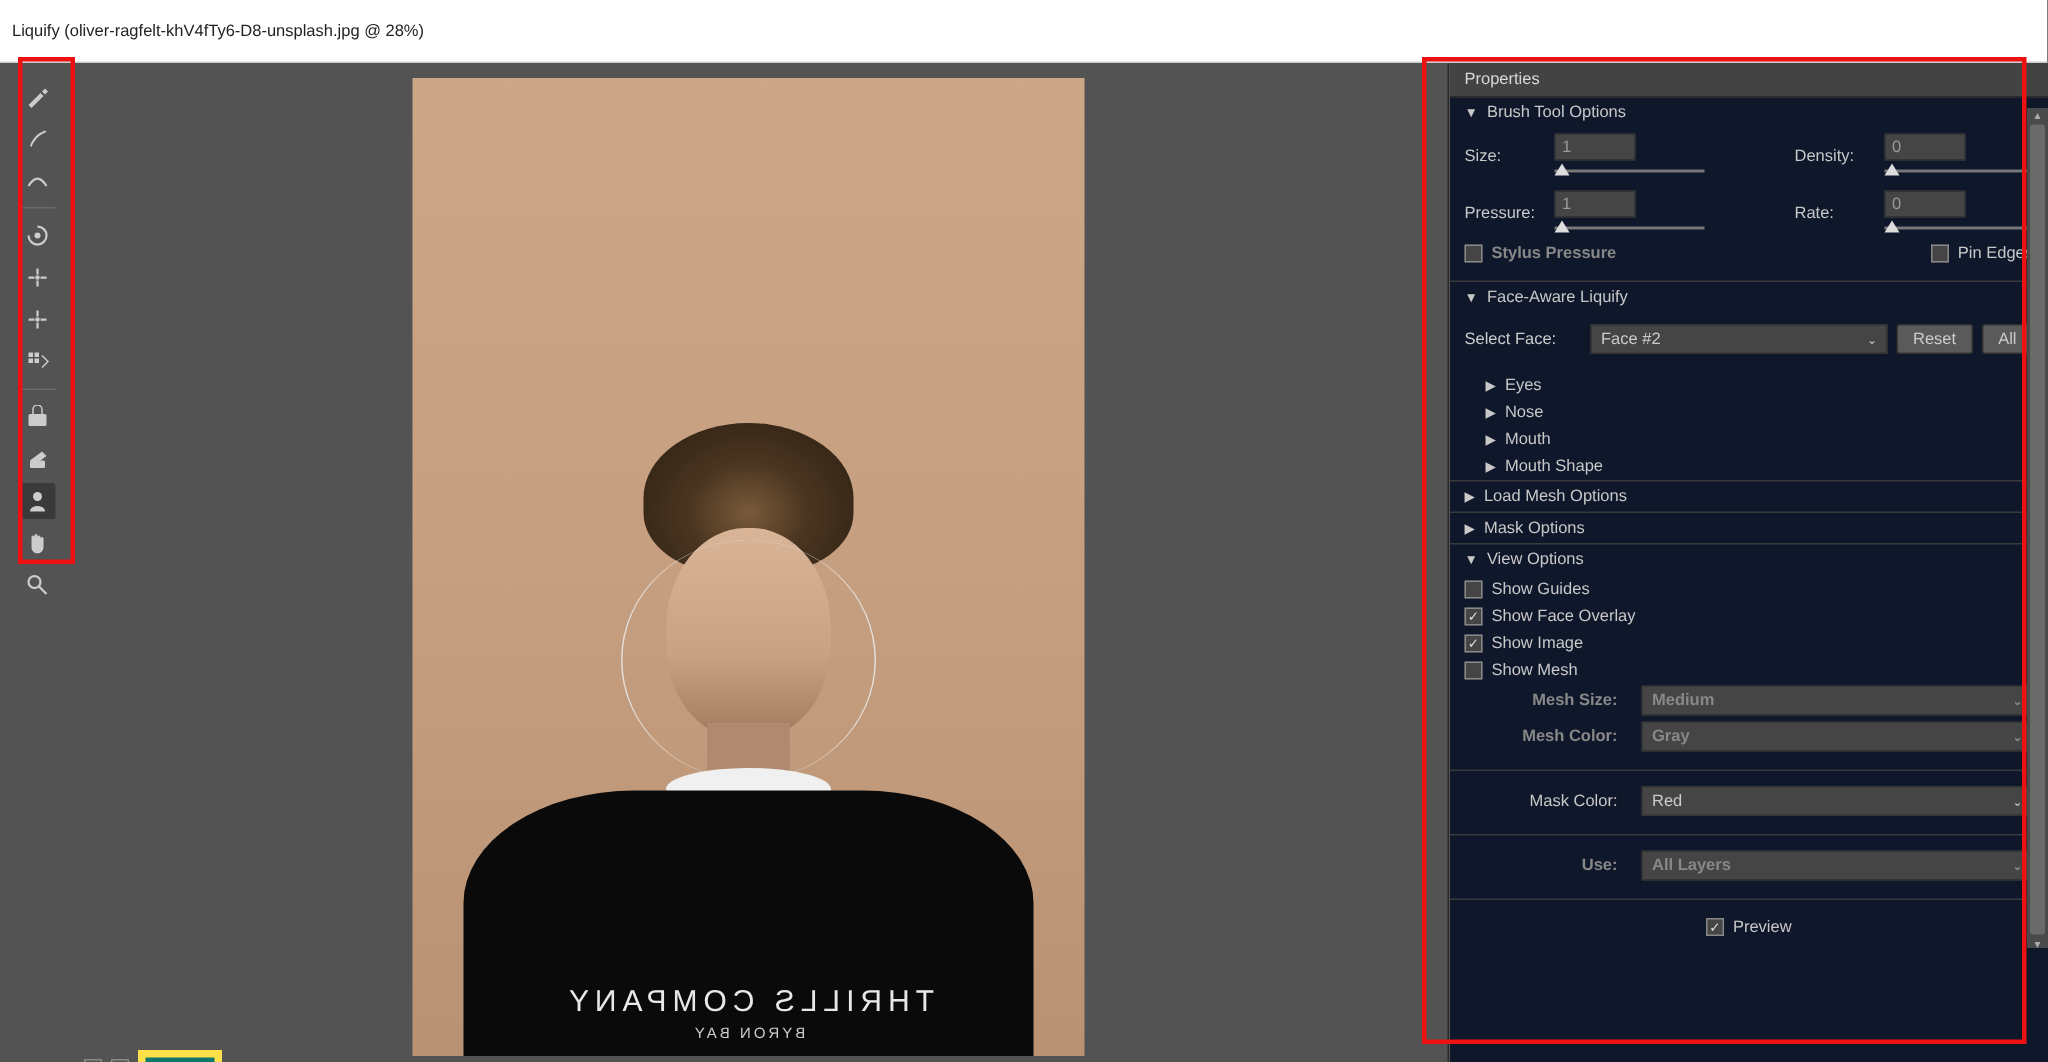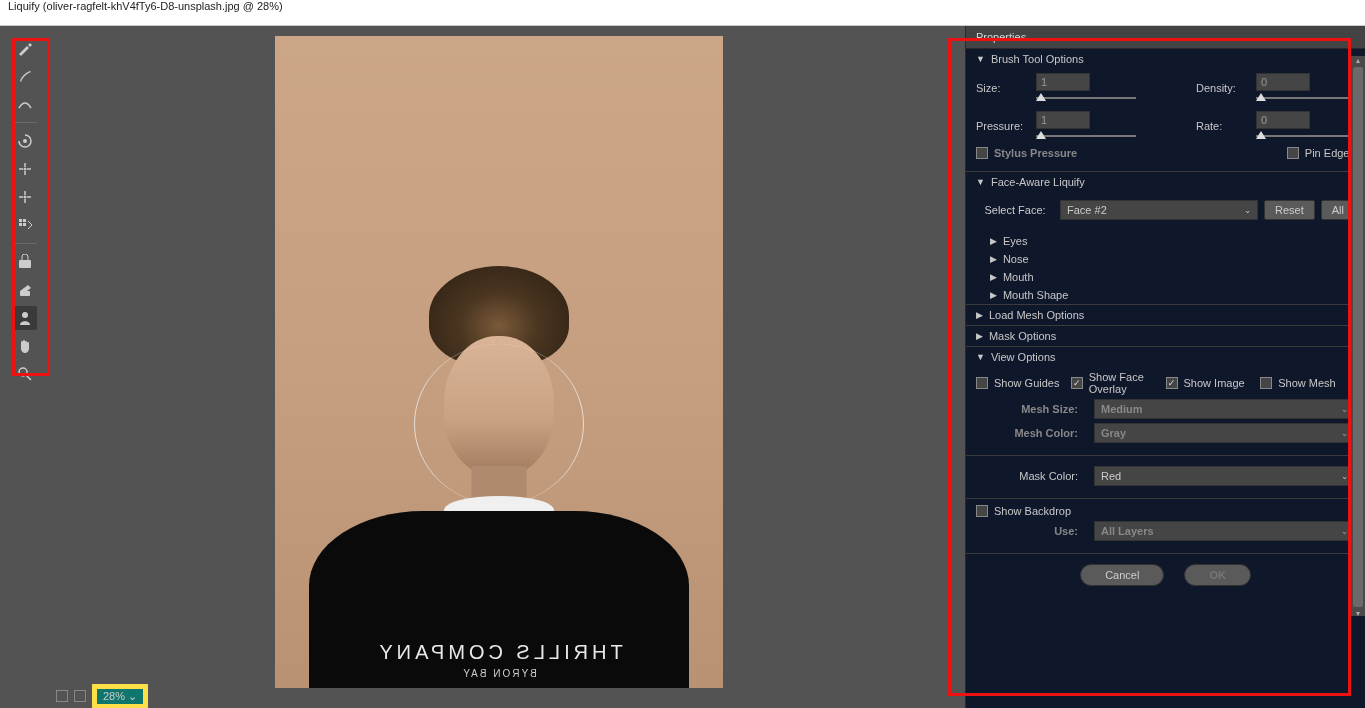--- a/index.html
+++ b/index.html
@@ -1,17 +1,17 @@
 <!DOCTYPE html>
 <html><head>
 <meta charset="utf-8">
 <style>
 * { margin: 0; padding: 0; box-sizing: border-box; font-family: "Segoe UI", Tahoma, sans-serif; font-size: 11px; }
 body { width: 1365px; height: 708px; background: #535353; color: #c8c8c8; overflow: hidden; }
-.titlebar { height: 26px; background: #fff; color: #222; display: flex; align-items: flex-start; padding: 0 8px; border-bottom: 1px solid #ccc; }
+.titlebar { height: 42px; background: #fff; color: #222; display: flex; align-items: center; padding: 0 8px; border-bottom: 1px solid #ccc; }
 .main { display: flex; height: calc(100% - 26px); }
 .toolcol { width: 50px; background: #535353; display: flex; flex-direction: column; align-items: center; padding-top: 10px; gap: 4px; position: relative; }
 .tool { width: 24px; height: 24px; display: flex; align-items: center; justify-content: center; cursor: pointer; border-radius: 2px; }
 .tool.sel { background: #3a3a3a; }
 .tool svg { width: 16px; height: 16px; fill: #ccc; }
 .tooldiv { width: 24px; height: 1px; background: #6a6a6a; margin: 2px 0; }
 .redbox-left { position: absolute; top: 38px; left: 12px; width: 38px; height: 338px; border: 3px solid #e11; z-index: 99; pointer-events: none; }
 .redbox-right { position: absolute; top: 38px; left: 948px; width: 403px; height: 658px; border: 3px solid #e11; z-index: 99; pointer-events: none; }
 .canvas { flex: 1; background: #535353; display: flex; justify-content: center; align-items: flex-start; padding-top: 10px; position: relative; overflow: hidden; }
 .image { width: 448px; height: 652px; background: linear-gradient(180deg, #cba687 0%, #c69f80 50%, #b89272 100%); position: relative; overflow: hidden; }
@@ -27,39 +27,39 @@
 .minitab { width: 12px; height: 12px; border: 1px solid #888; }
 .zoomsel { background: #0f766e; color: #ccc; border: 5px solid #fde047; padding: 1px 6px; }
 
 .panel { width: 400px; background: #0f172a; border-left: 1px solid #2a2a2a; overflow-y: auto; position: relative; margin-left: 18px; }
 .panel-title { background: #434343; padding: 5px 10px; font-size: 11px; color: #d8d8d8; border-bottom: 1px solid #2a2a2a; }
 .section { border-bottom: 1px solid #3a3a3a; }
 .section-hdr { padding: 4px 10px; display: flex; align-items: center; gap: 6px; cursor: pointer; }
 .section-hdr .tri { font-size: 9px; }
 .section-body { padding: 4px 10px 8px 10px; }
 .row { display: flex; align-items: center; gap: 6px; margin: 4px 0; }
-.row .lbl { text-align: center; color: #ccc; }
+.row .lbl { text-align: left; color: #ccc; }
 .slider-wrap { display: flex; flex-direction: column; align-items: flex-start; }
 .numfield { width: 54px; height: 18px; background: #454545; border: 1px solid #333; color: #999; padding: 0 4px; }
 .slider { width: 100px; height: 10px; position: relative; margin-top: 2px; }
 .slider::before { content: ""; display: block; width: 100%; height: 2px; background: #777; margin-top: 4px; }
 .slider .thumb { position: absolute; top: 0; left: 0; width: 0; height: 0; border-left: 5px solid transparent; border-right: 5px solid transparent; border-bottom: 8px solid #ddd; }
 .chk { width: 12px; height: 12px; border: 1px solid #888; background: #454545; display: inline-flex; align-items: center; justify-content: center; cursor: pointer; flex-shrink: 0; }
 .chk.on::after { content: "✓"; font-size: 9px; color: #ddd; line-height: 1; }
 .dim { color: #888; font-weight: bold; }
 .select { background: #454545; border: 1px solid #333; color: #ccc; padding: 2px 6px; height: 20px; display: flex; align-items: center; justify-content: space-between; cursor: pointer; }
 .select.dim { color: #888; }
 .select .caret { font-size: 8px; }
 .btn { background: #5a5a5a; border: 1px solid #333; color: #ccc; padding: 3px 10px; border-radius: 2px; cursor: pointer; }
 .btn.dim { color: #777; }
 .btn.pill { border-radius: 12px; padding: 4px 24px; }
 .sub { padding: 3px 10px 3px 24px; display: flex; align-items: center; gap: 6px; cursor: pointer; }
 .sub .tri { font-size: 9px; }
 .brush-grid { display: grid; grid-template-columns: 60px 160px 60px 110px; row-gap: 8px; align-items: center; }
-.view-grid { display: grid; grid-template-columns: 1fr 1fr 1fr 1fr; row-gap: 6px; }
+.view-grid { display: grid; grid-template-columns: 1fr; row-gap: 6px; }
 .labelrow { display: flex; align-items: center; gap: 6px; }
 .prop-row { display: flex; align-items: center; margin: 4px 0; }
 .prop-row .lbl2 { width: 118px; text-align: right; padding-right: 16px; }
 .footer { display: flex; justify-content: center; gap: 20px; padding: 10px; }
 .scrollbar { position: absolute; right: 0; top: 30px; width: 14px; height: 560px; background: #4a4a4a; }
 .scrollbar .grip { width: 10px; margin: 2px; background: #6a6a6a; height: 540px; border-radius: 2px; }
 .scrollbar .arrow { text-align:center; font-size:8px; color:#aaa; }
 </style>
 </head>
 <body>
@@ -313,39 +313,35 @@
             <div class="select" style="flex:1">
               <span>Red</span>
               <span class="caret">⌄</span>
             </div>
           </div>
       </div>
     </div>
 
     <div class="section">
       <div class="section-body" style="padding-top:6px">
-        <div class="labelrow">
-            <span class="chk"></span>
-            <span>Show Backdrop</span>
-          </div>
         <div class="prop-row dim">
             <span class="lbl2">Use:</span>
             <div class="select dim" style="flex:1">
               <span>All Layers</span>
               <span class="caret">⌄</span>
             </div>
           </div>
       </div>
     </div>
 
-
-    <div class="footer">
-      <div class="btn pill">Cancel</div>
-      <div class="btn pill dim">OK</div>
-    </div>
+    <div style="display:flex;justify-content:center;align-items:center;gap:6px;padding:12px">
+      <span class="chk on"></span>
+        <span>Preview</span>
+    </div>
+
 
     <div class="scrollbar">
       <div class="arrow">▴</div>
         <div class="grip"></div>
         <div class="arrow">▾</div>
     </div>
   </div>
 </div>
 
 </body></html>

